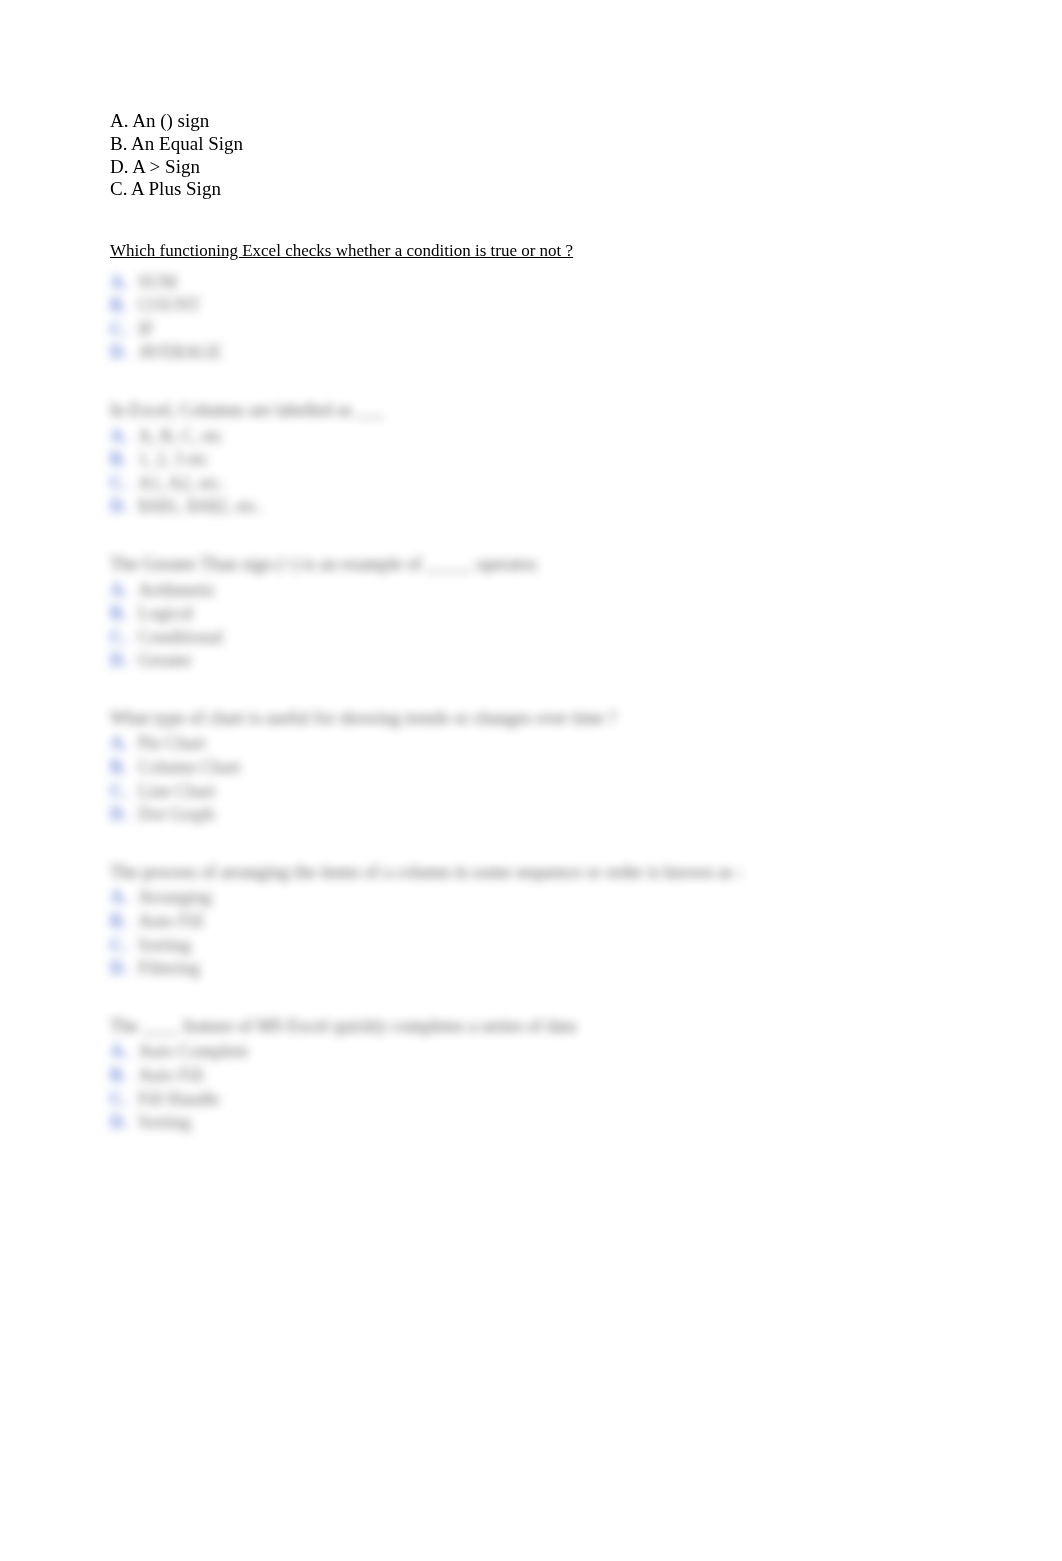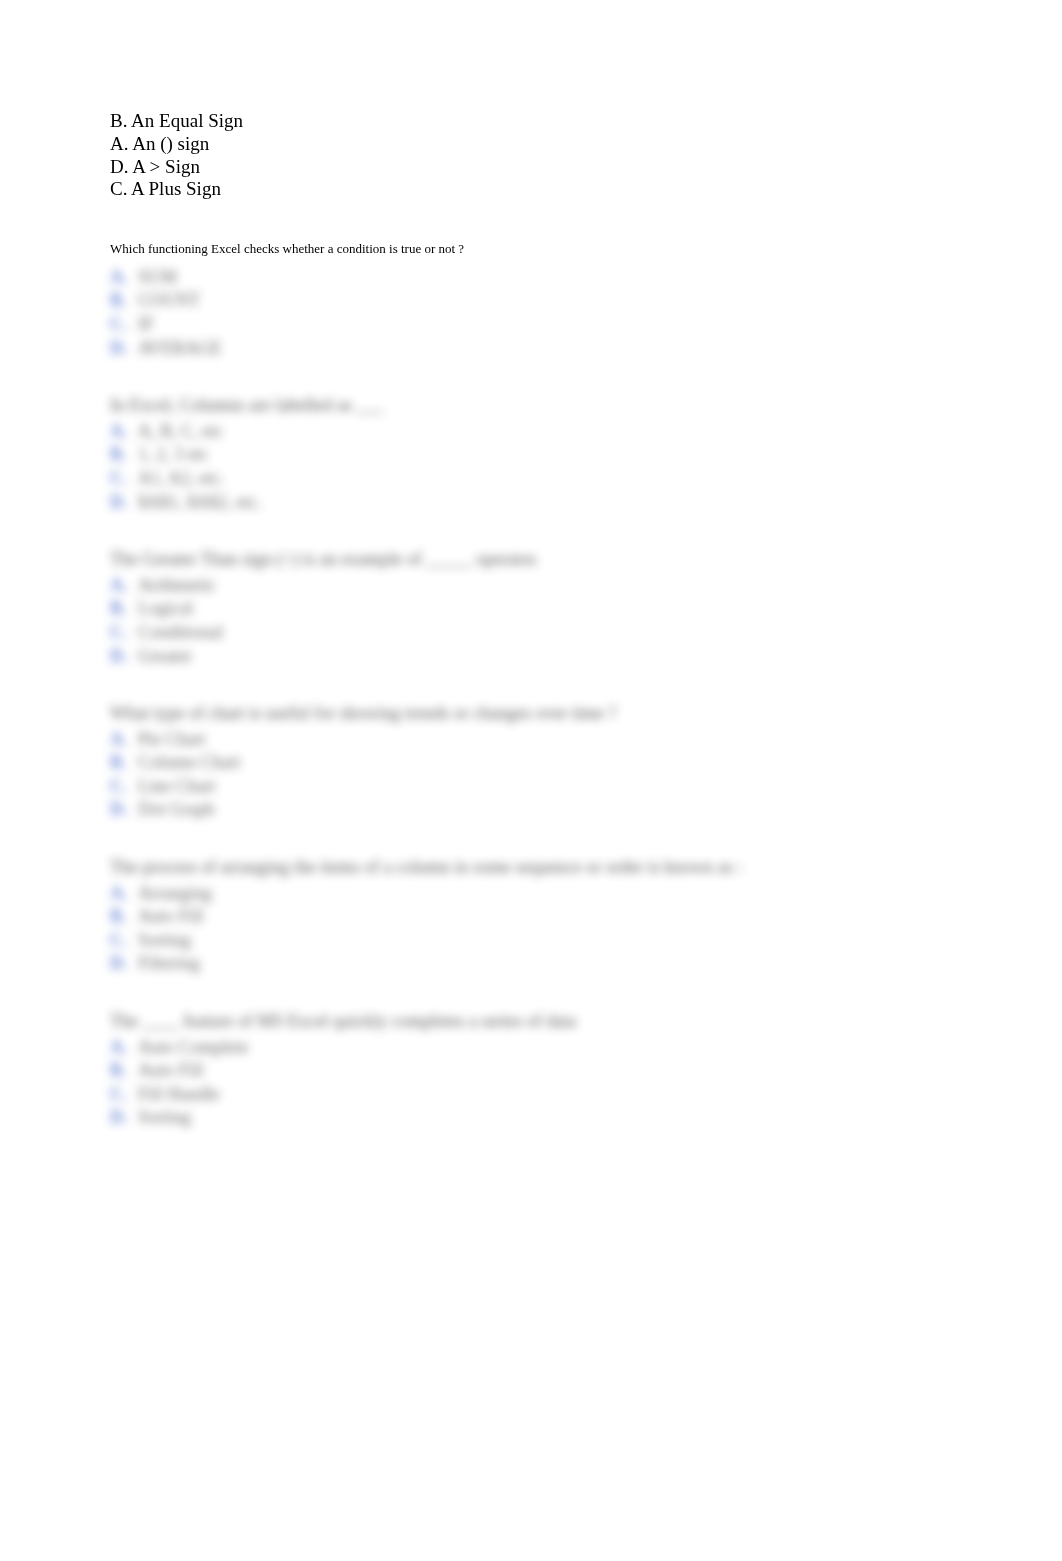--- a/index.html
+++ b/index.html
@@ -21,23 +21,24 @@
     .clear-block {
       margin-bottom: 40px;
     }
     .clear-block .line {
       display: block;
     }
     .question-block {
       margin-bottom: 40px;
     }
     .question-title {
-      font-size: 13px;
+      font-size: 17px;
       color: #000000;
       margin-bottom: 10px;
+      text-decoration: underline;
     }
     .blurred {
       filter: blur(5px);
       opacity: 0.75;
       user-select: none;
       pointer-events: none;
     }
     .blurred .option-line {
       display: flex;
       align-items: baseline;
@@ -59,22 +60,22 @@
       margin-bottom: 4px;
     }
     .blurred .q-section {
       margin-bottom: 36px;
     }
   </style>
 </head>
 <body>
 
 <div class="clear-block">
+  <span class="line">A. An () sign</span>
   <span class="line">B. An Equal Sign</span>
-  <span class="line">A. An () sign</span>
   <span class="line">D. A &gt; Sign</span>
   <span class="line">C. A Plus Sign</span>
 </div>
 
 <div class="question-block">
   <div class="question-title">Which functioning Excel checks whether a condition is true or not ?</div>
 
   <div class="blurred" id="blurred-container">
 
   <div class="q-section">

